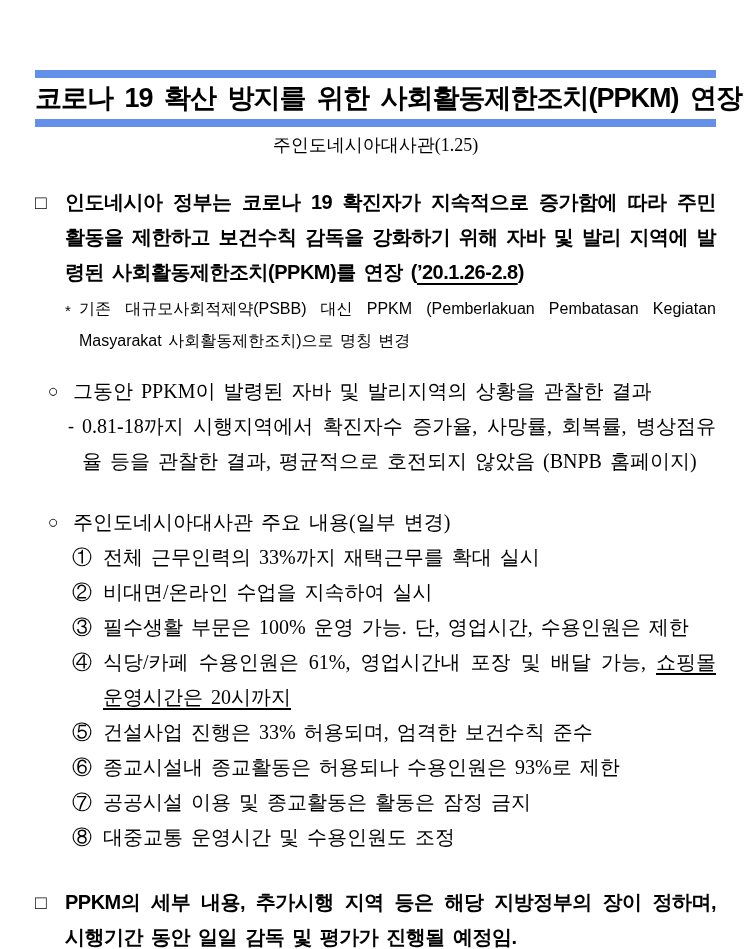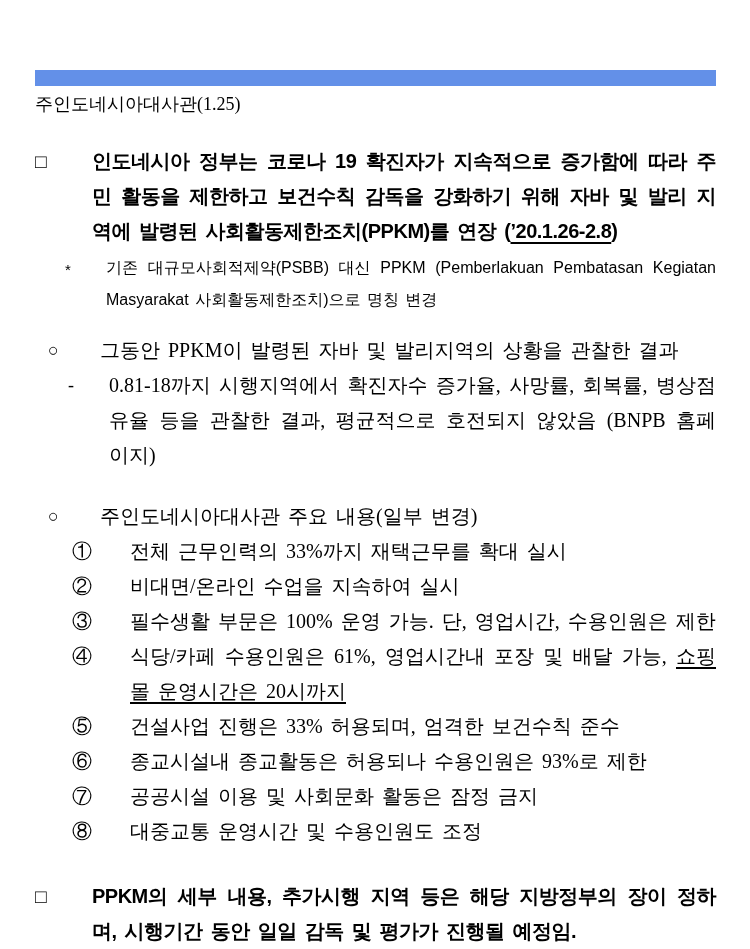--- a/index.html
+++ b/index.html
@@ -30,29 +30,29 @@
     text-align: center;
     letter-spacing: -1px;
     word-spacing: 5px;
     white-space: nowrap;
     color: #000;
   }
   .byline {
     font-family: "Liberation Serif", serif;
     font-size: 18px;
     line-height: 22px;
-    text-align: left;
+    text-align: center;
     margin-top: 7px;
     color: #000;
   }
 
   
   .row { display: flex; align-items: flex-start; }
   .row .bullet { flex: 0 0 auto; }
-  .row .body { flex: 1 1 auto; text-align: justify; margin-left: 27px; }
+  .row .body { flex: 1 1 auto; text-align: justify; }
 
   
   .para-bold {
     margin-top: 29px;
     font-family: "Liberation Sans", sans-serif;
     font-weight: 700;
     font-size: 20px;
     line-height: 35px;
     letter-spacing: -0.5px;
     word-spacing: 3px;
@@ -107,20 +107,21 @@
   }
   .para-last { margin-top: 30px; }
 </style>
 </head>
 <body>
 
 <div class="page">
 
   <div class="title-block">
     <div class="accent-bar"></div>
+    <h1 class="doc-title">코로나 19 확산 방지를 위한 사회활동제한조치(PPKM) 연장</h1>
     <div class="accent-bar"></div>
     <div class="byline">주인도네시아대사관(1.25)</div>
   </div>
 
   <div class="row para-bold">
     <span class="bullet">□</span>
     <p class="body"><span>인도네시아 정부는 코로나 19 확진자가 지속적으로 증가함에 따라 주민 활동을 제한하고 보건수칙 감독을 강화하기 위해 자바 및 발리 지역에 발령된 사회활동제한조치(PPKM)를 연장 (</span><span class="u">’20.1.26-2.8</span><span>)</span></p>
   </div>
 
   <div class="row footnote">
@@ -165,21 +166,21 @@
       <div class="row num-row">
         <span class="bullet">⑤</span>
         <p class="body">건설사업 진행은 33% 허용되며, 엄격한 보건수칙 준수</p>
       </div>
       <div class="row num-row">
         <span class="bullet">⑥</span>
         <p class="body">종교시설내 종교활동은 허용되나 수용인원은 93%로 제한</p>
       </div>
       <div class="row num-row">
         <span class="bullet">⑦</span>
-        <p class="body">공공시설 이용 및 사회문화 활동은 잠정 금지</p>
+        <p class="body">공공시설 이용 및 종교활동은 활동은 잠정 금지</p>
       </div>
       <div class="row num-row">
         <span class="bullet">⑧</span>
         <p class="body">대중교통 운영시간 및 수용인원도 조정</p>
       </div>
     </div>
   </div>
 
   <div class="row para-bold para-last">
     <span class="bullet">□</span>

